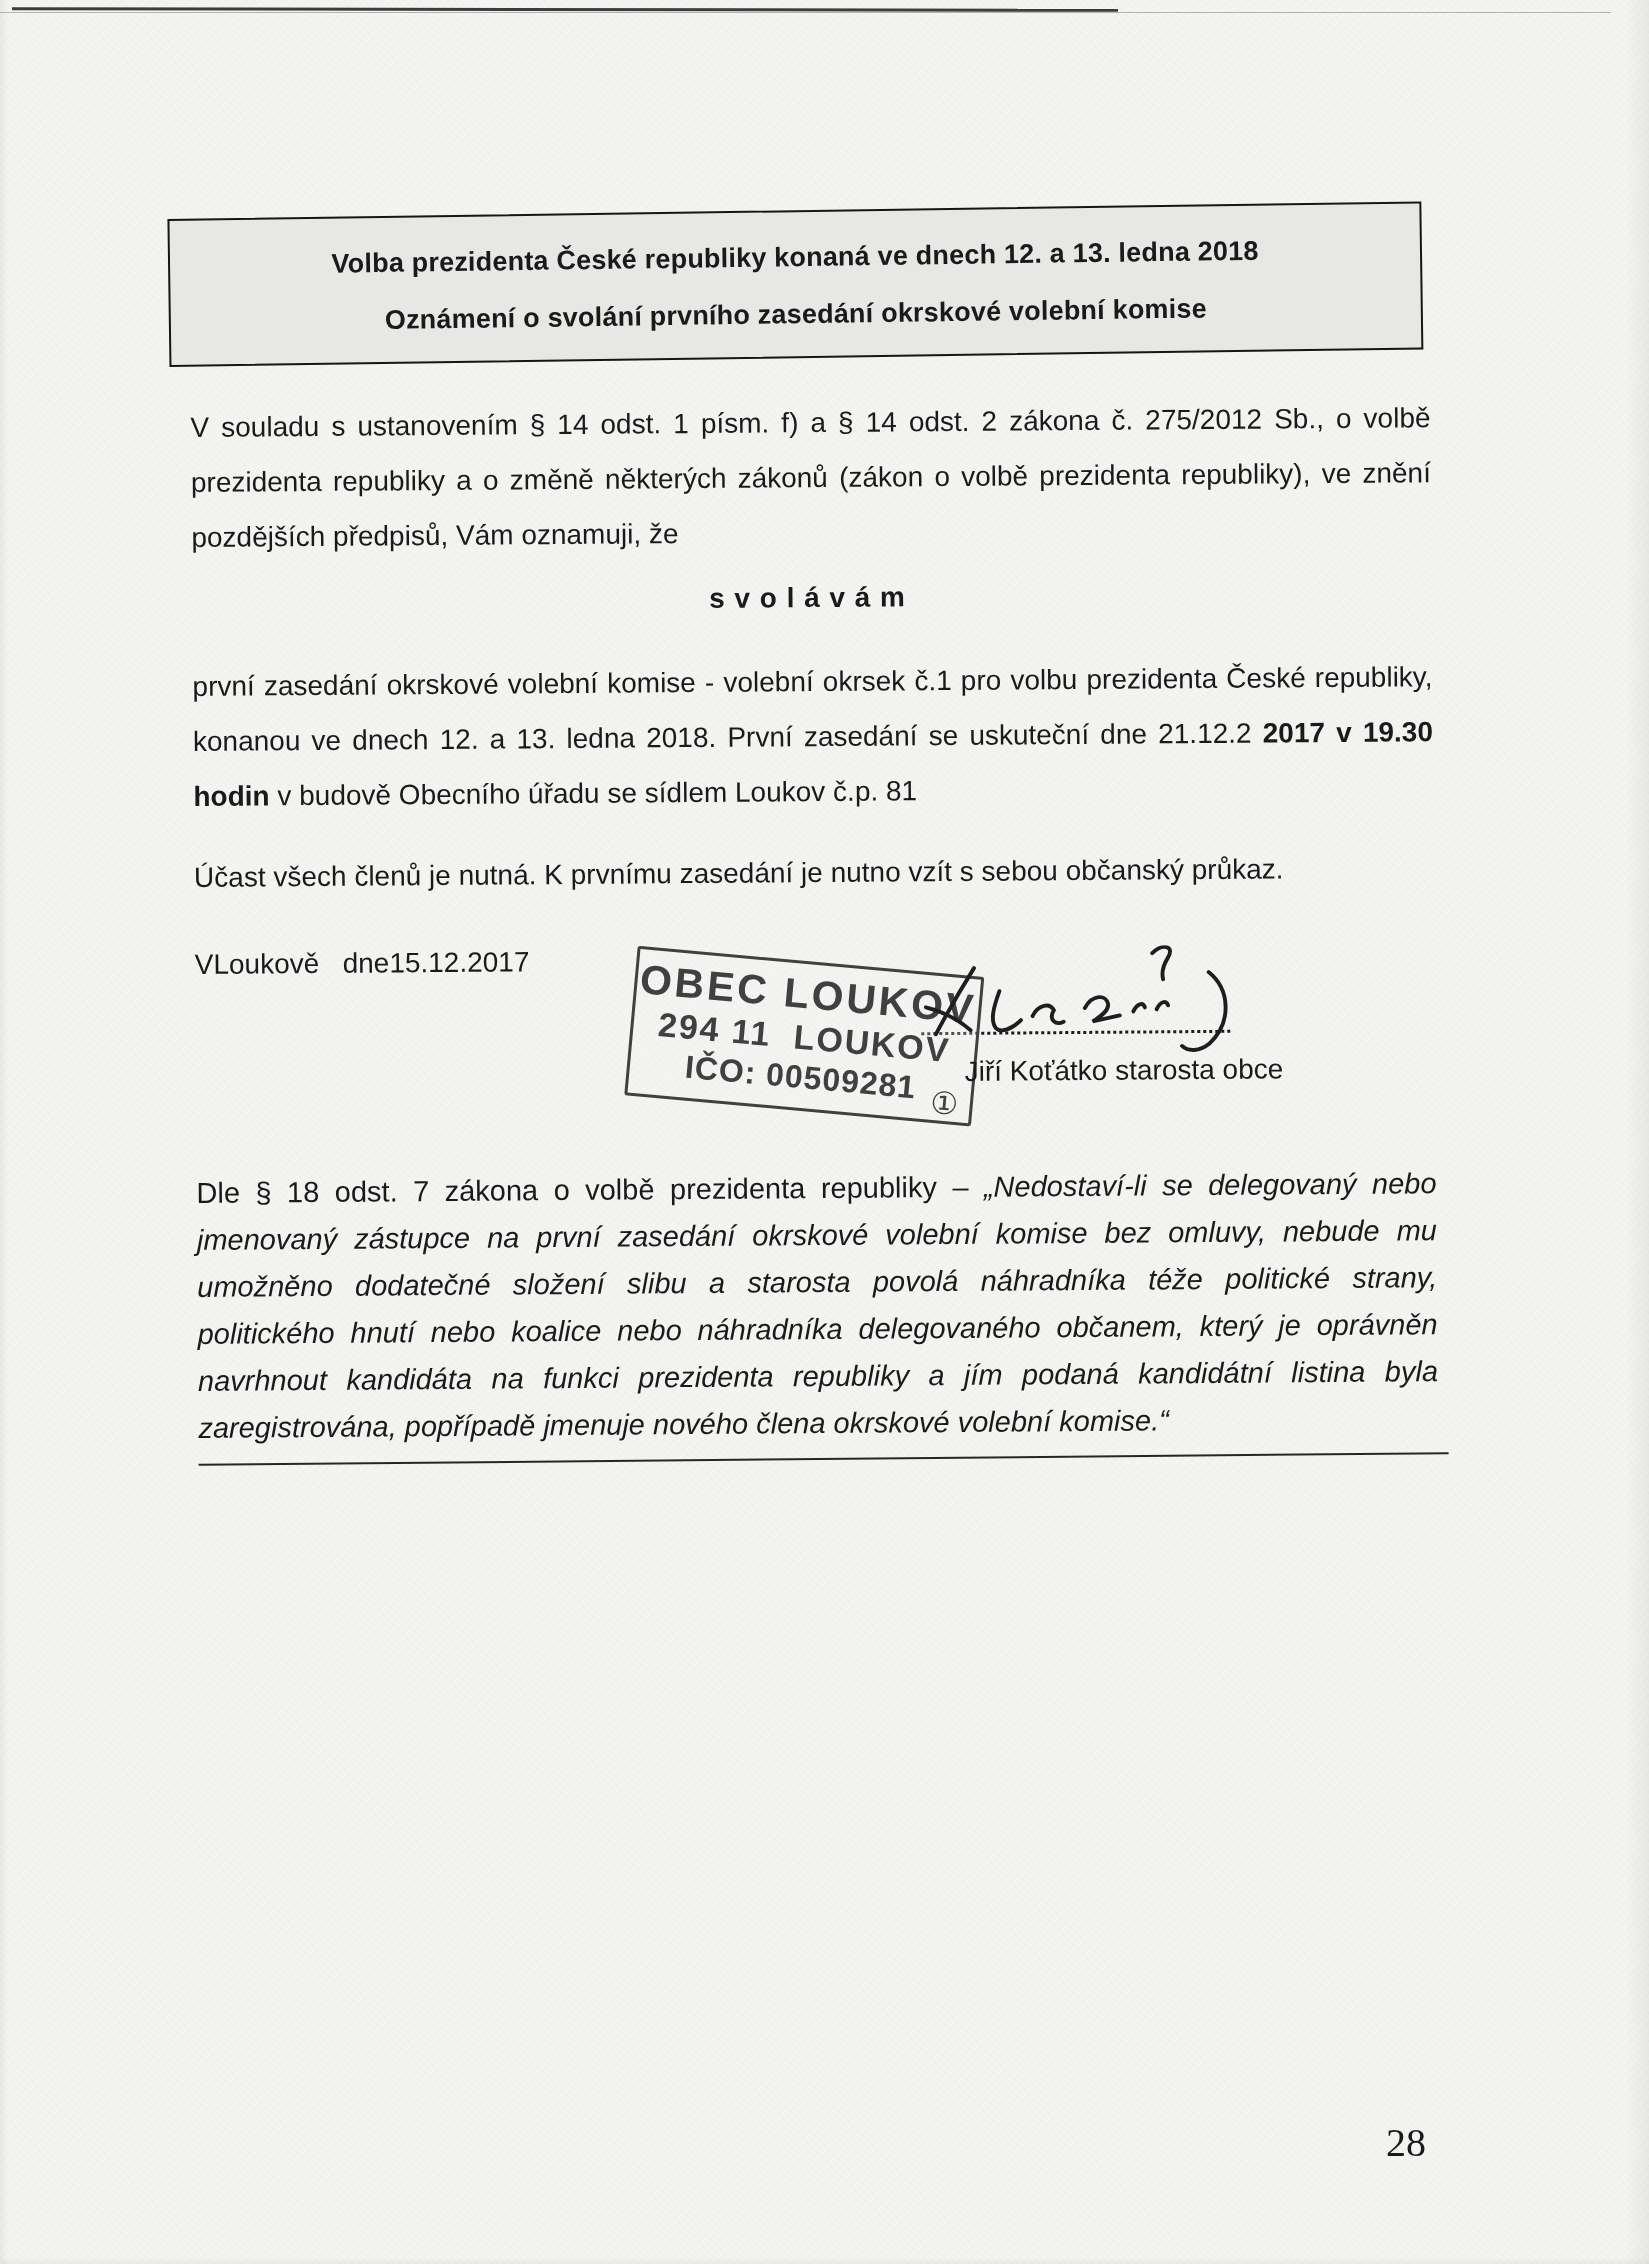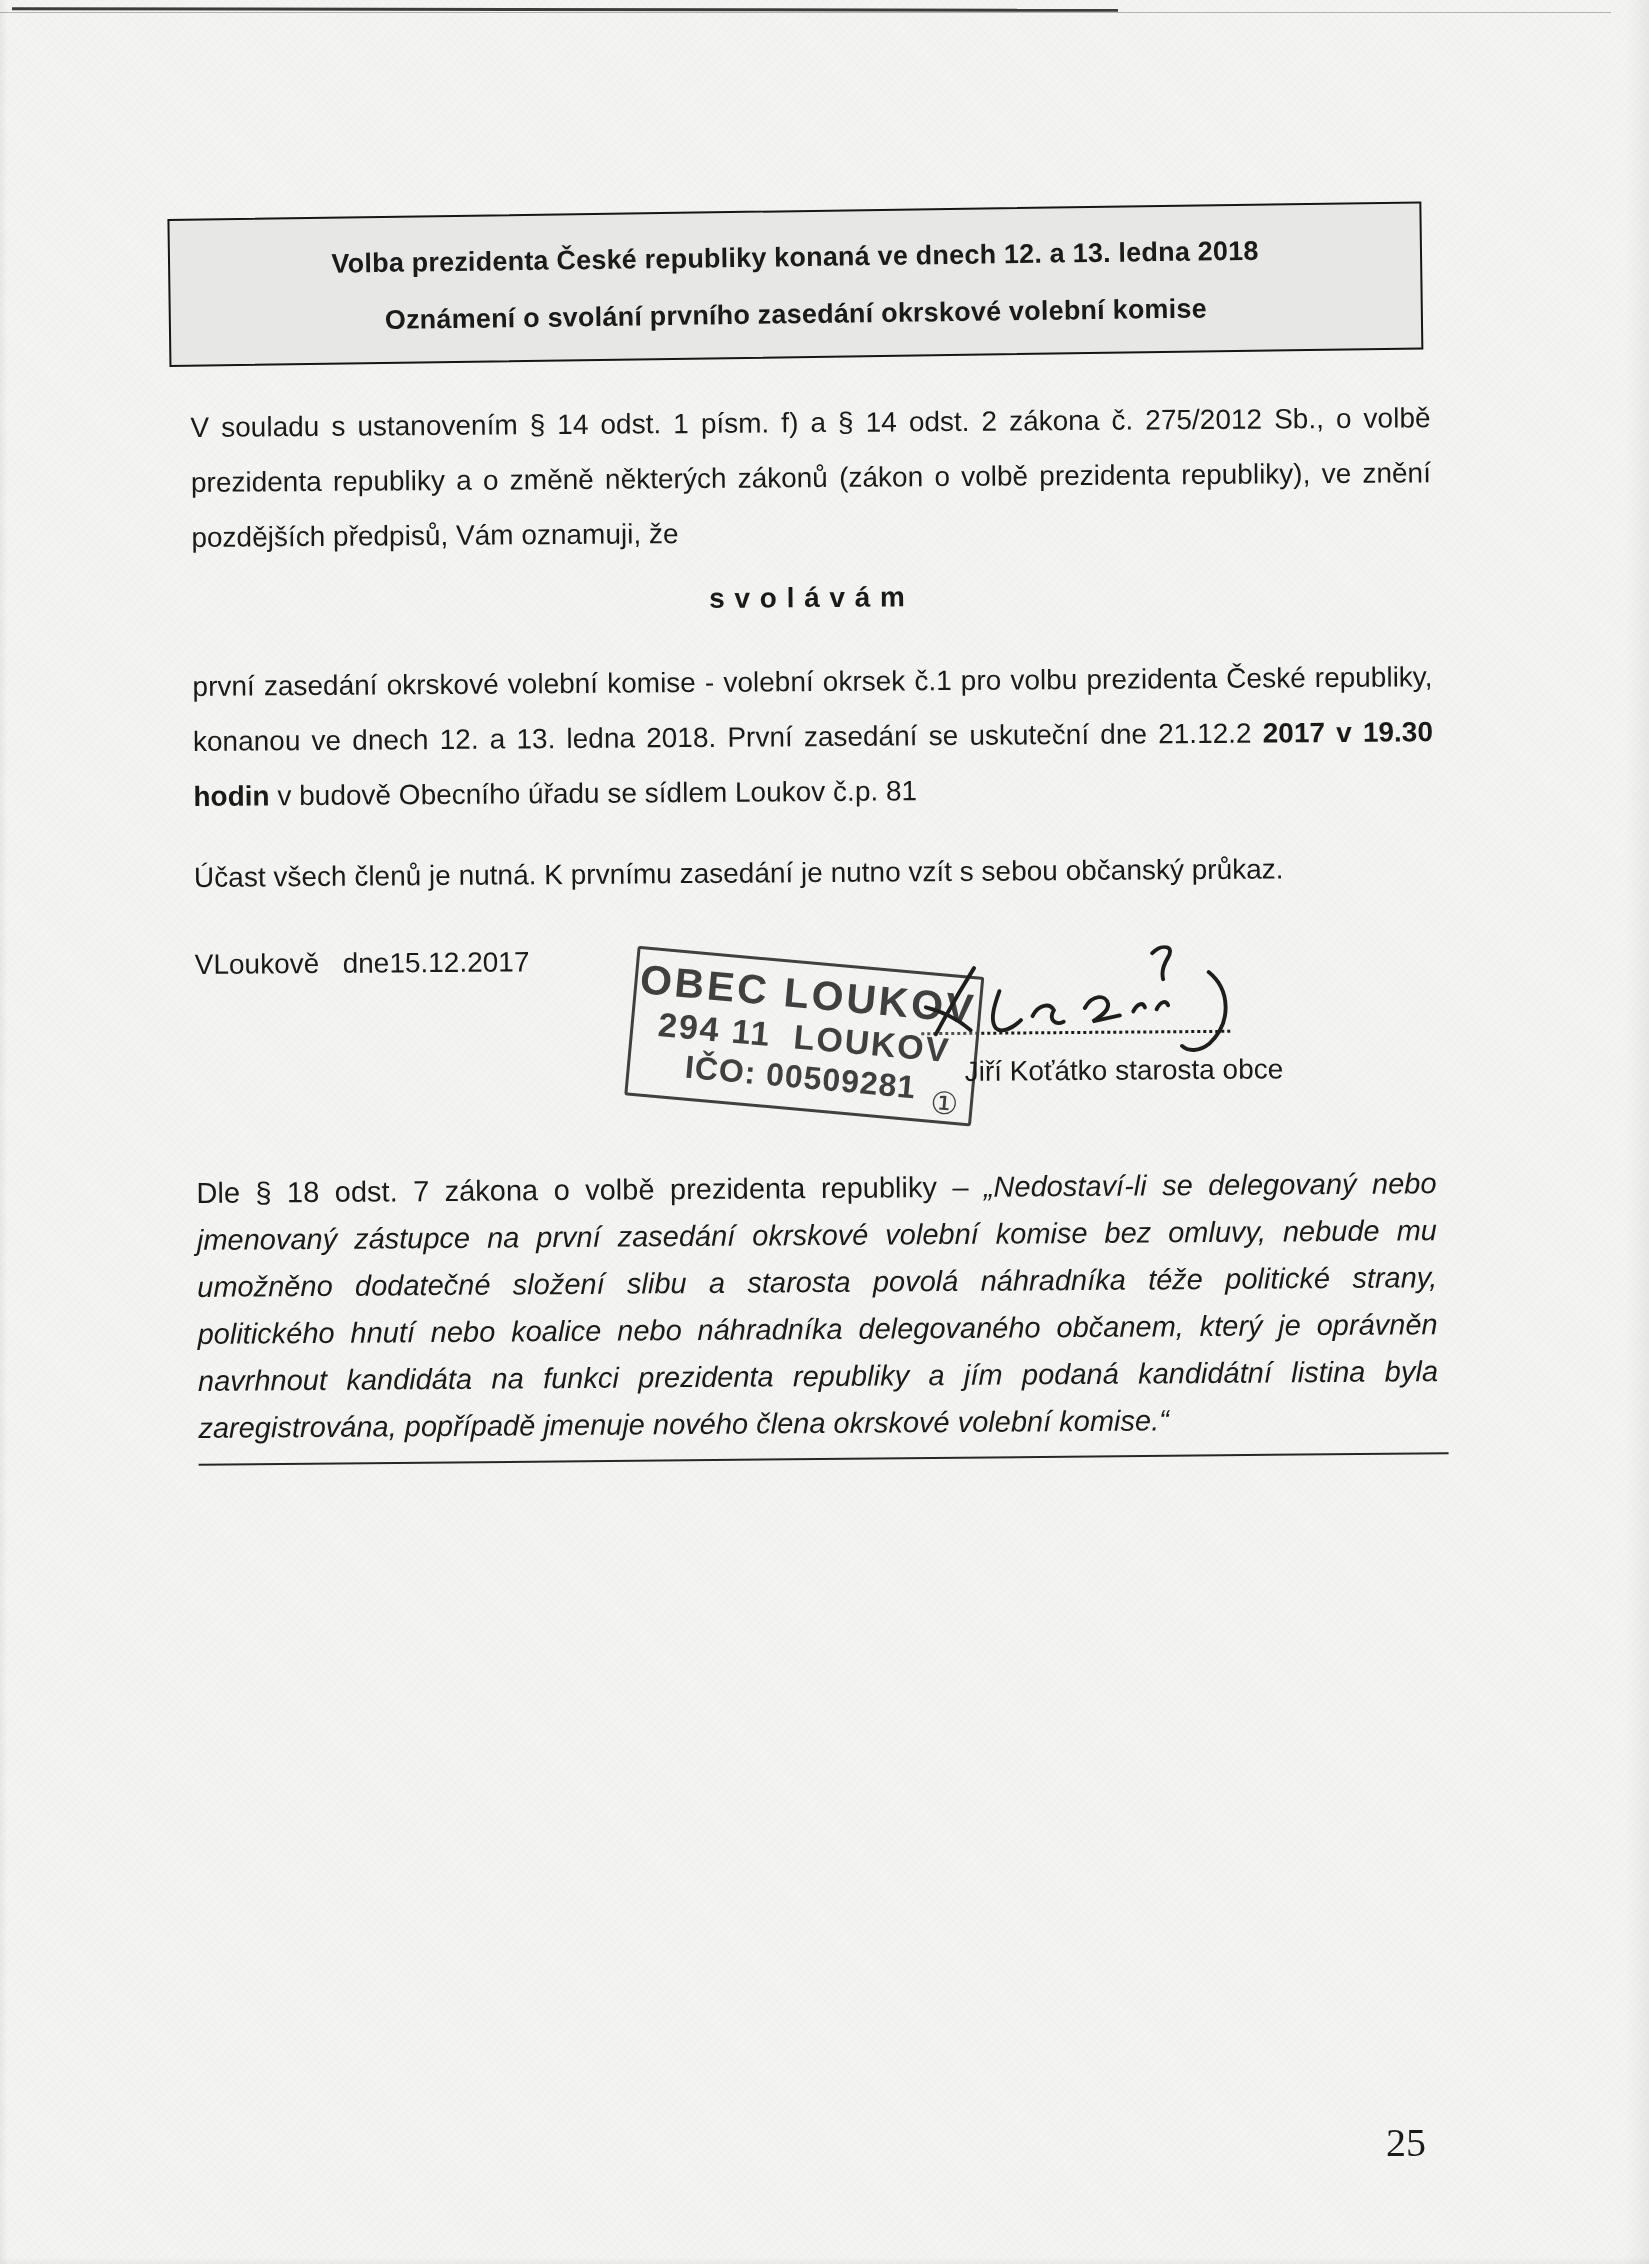--- a/index.html
+++ b/index.html
@@ -107,15 +107,15 @@
       <path d="M 118 72 C 124 60 136 58 140 66 C 134 76 142 82 150 78"></path>
       <path d="M 172 64 C 180 50 194 50 196 60 C 197 68 186 74 180 78 L 208 72"></path>
       <path d="M 222 68 C 226 60 232 58 234 64"></path>
       <path d="M 246 66 C 250 58 256 56 258 62"></path>
       <path d="M 300 28 C 322 46 324 80 300 102 C 290 110 278 110 272 104"></path>
     </svg>
 
     <div class="signame">Jiří Koťátko starosta obce</div>
   </div>
 
-  <div class="pagenum">25</div>
+  <div class="pagenum">28</div>
 </div>
 
 
 </body></html>

